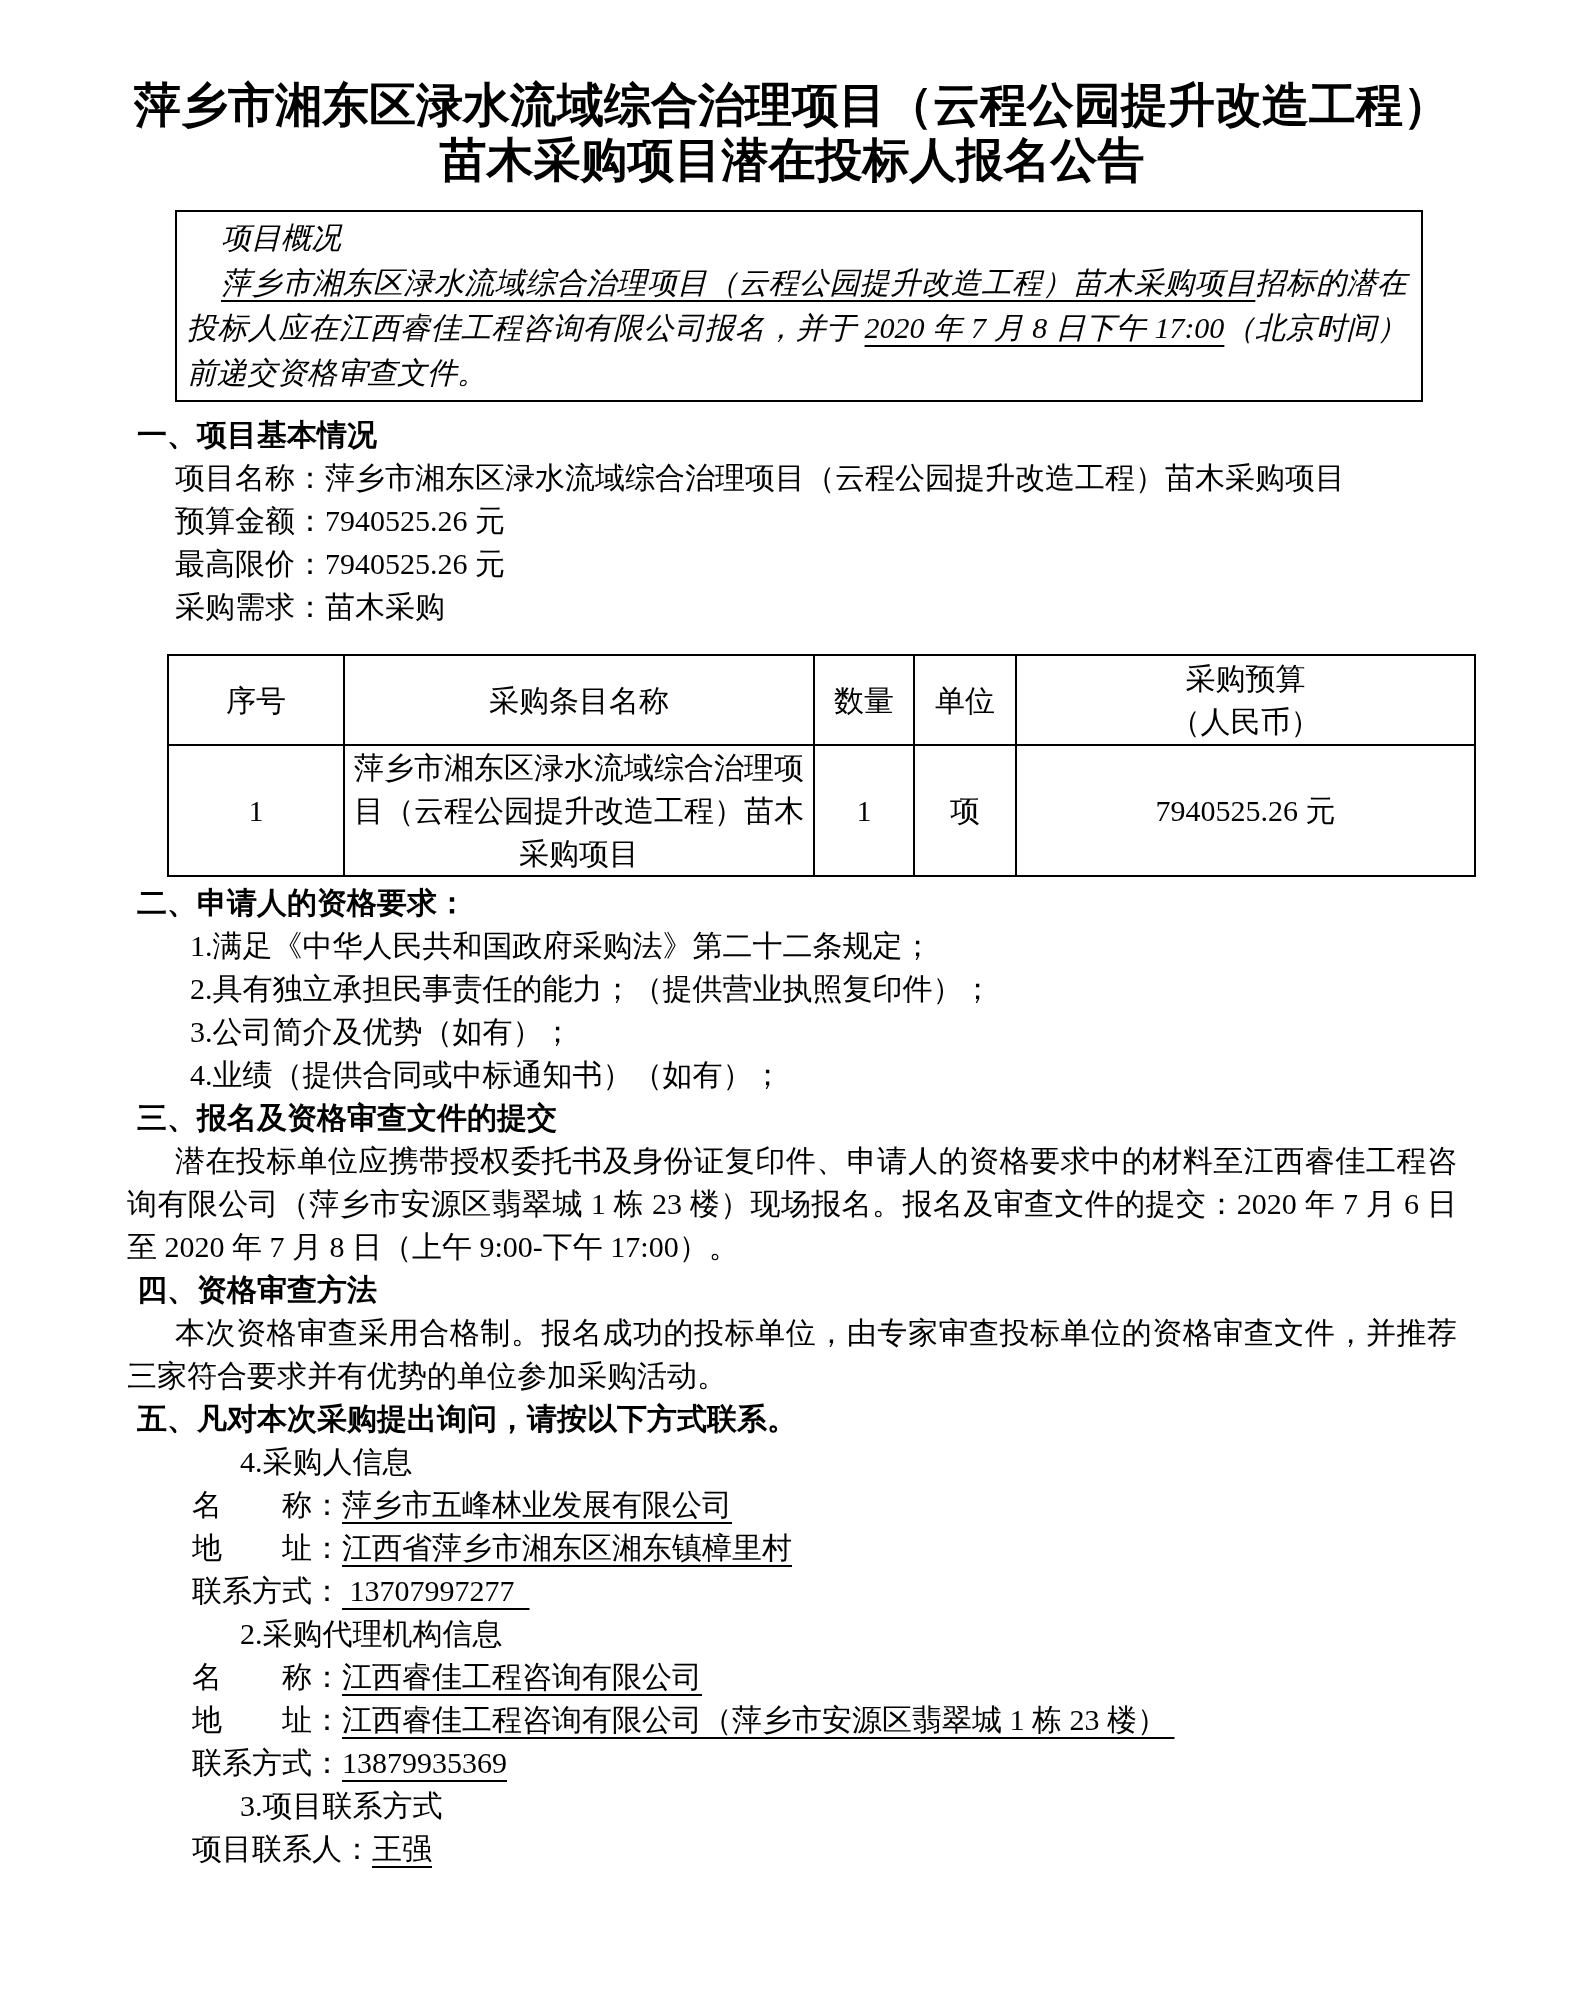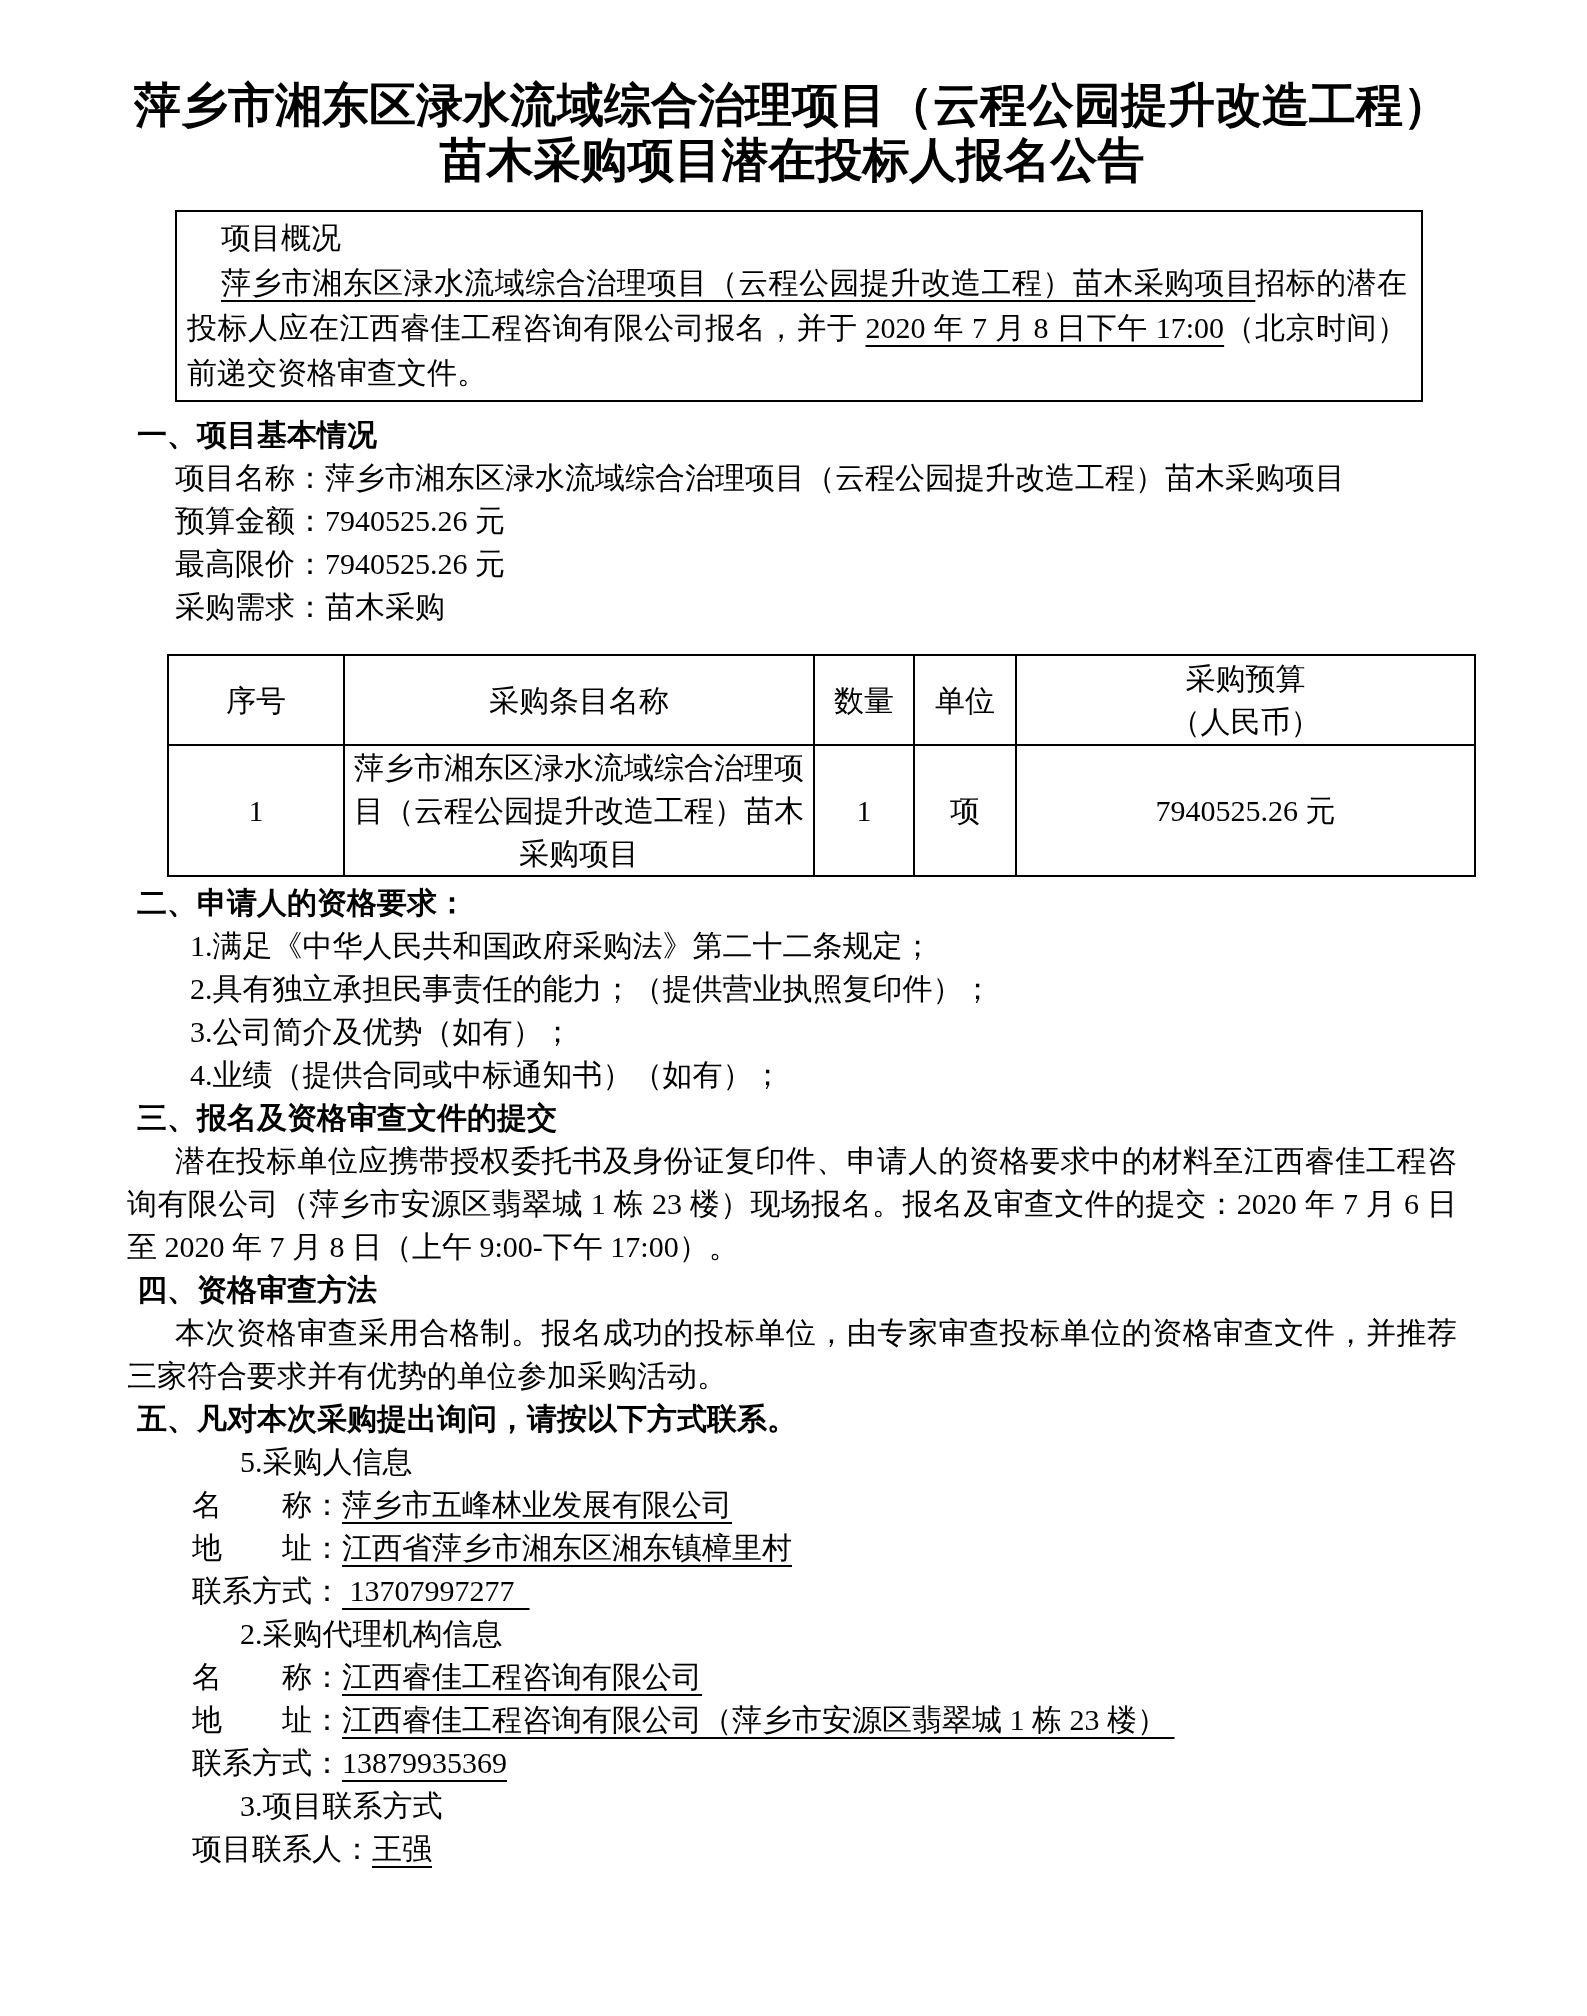--- a/index.html
+++ b/index.html
@@ -30,21 +30,21 @@
   .u {
     text-decoration: underline;
     text-underline-offset: 7px;
     text-decoration-thickness: 2px;
   }
   .overview-box {
     border: 2px solid #000;
     margin: 0 34px 0 48px;
     padding: 3px 14px 5px 10px;
   }
-  .overview-box p { line-height: 45px; }
+  .overview-box p { line-height: 45px; font-style: italic; }
   .overview-box .indent { text-indent: 34px; }
   .indent { text-indent: 48px; }
   h2 {
     font-size: 30px;
     font-weight: bold;
     line-height: 43px;
     margin: 0 0 0 10px;
   }
   .h-first { margin-top: 11px; }
   .list-item { margin-left: 63px; }
@@ -128,21 +128,21 @@
   <p class="list-item">4.业绩（提供合同或中标通知书）（如有）；</p>
 
   <h2>三、报名及资格审查文件的提交</h2>
   <p class="indent justify">潜在投标单位应携带授权委托书及身份证复印件、申请人的资格要求中的材料至江西睿佳工程咨询有限公司（萍乡市安源区翡翠城 1 栋 23 楼）现场报名。报名及审查文件的提交：2020 年 7 月 6 日至 2020 年 7 月 8 日（上午 9:00-下午 17:00）。</p>
 
   <h2>四、资格审查方法</h2>
   <p class="indent justify">本次资格审查采用合格制。报名成功的投标单位，由专家审查投标单位的资格审查文件，并推荐三家符合要求并有优势的单位参加采购活动。</p>
 
   <h2>五、凡对本次采购提出询问，请按以下方式联系。</h2>
 
-  <p class="sub-item">5.采购人信息</p>
+  <p class="sub-item">4.采购人信息</p>
   <p class="contact-row"><span>名　　称：</span><span class="u">萍乡市五峰林业发展有限公司</span></p>
   <p class="contact-row"><span>地　　址：</span><span class="u">江西省萍乡市湘东区湘东镇樟里村</span></p>
   <p class="contact-row"><span>联系方式：</span><span class="u">&nbsp;13707997277&nbsp;&nbsp;</span></p>
 
   <p class="sub-item">2.采购代理机构信息</p>
   <p class="contact-row"><span>名　　称：</span><span class="u">江西睿佳工程咨询有限公司</span></p>
   <p class="contact-row"><span>地　　址：</span><span class="u">江西睿佳工程咨询有限公司（萍乡市安源区翡翠城 1 栋 23 楼）&nbsp;</span></p>
   <p class="contact-row"><span>联系方式：</span><span class="u">13879935369</span></p>
 
   <p class="sub-item">3.项目联系方式</p>

